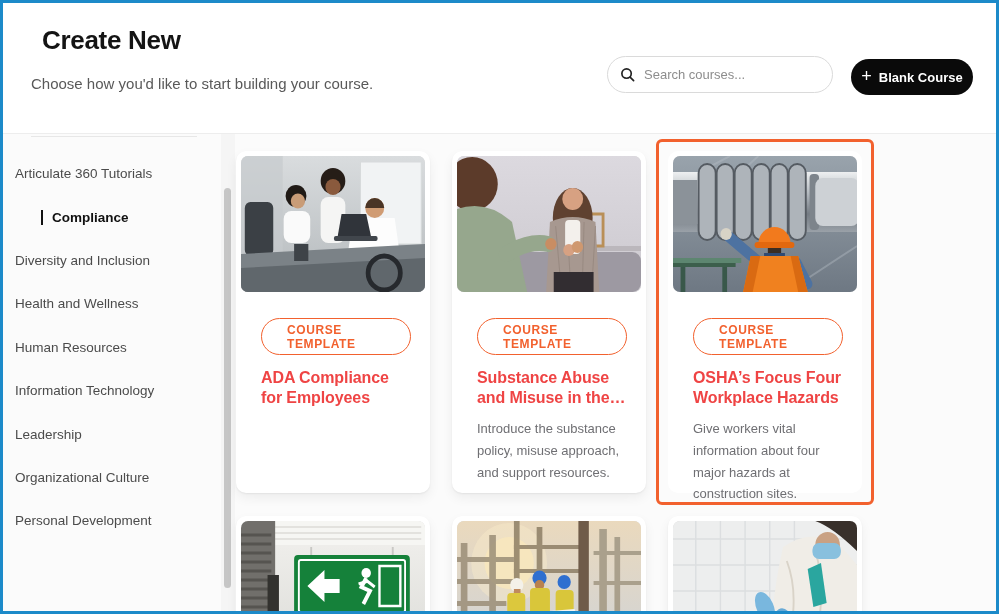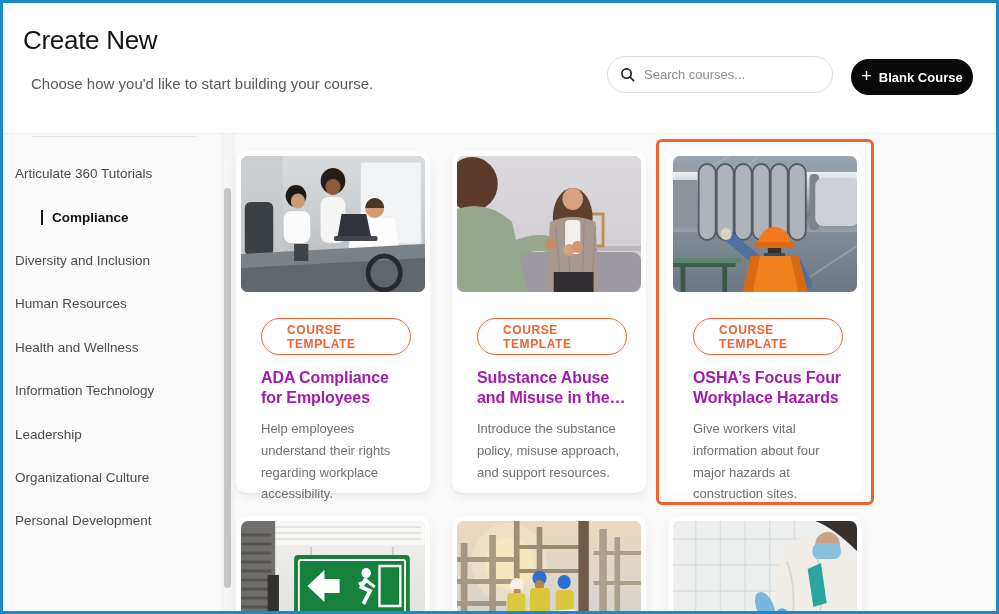--- a/index.html
+++ b/index.html
@@ -8,21 +8,21 @@
     --button-black:#0A0A0A;
   }
   *{margin:0;padding:0;box-sizing:border-box;}
   body{font-family:"Liberation Sans",sans-serif;background:#e8e8e8;}
   .frame{
     position:relative;width:999px;height:614px;background:#fff;
     border:3px solid var(--frame-blue);overflow:hidden;
   }
   
   .header{position:absolute;top:0;left:0;right:0;height:130px;background:#fff;}
-  .page-title{position:absolute;left:20px;top:22px;font-size:26px;font-weight:400;color:#141414;letter-spacing:-0.3px;}
+  .page-title{position:absolute;left:39px;top:22px;font-size:26px;font-weight:700;color:#141414;letter-spacing:-0.3px;}
   .page-subtitle{position:absolute;left:28px;top:72px;font-size:15px;color:#595959;}
   .search{
     position:absolute;left:604px;top:53px;width:226px;height:37px;
     border:1px solid #dadada;border-radius:19px;background:#fff;
     display:flex;align-items:center;padding:0 12px;gap:9px;
   }
   .search input{flex:1;border:none;outline:none;font-size:13px;color:#444;background:transparent;font-family:inherit;}
   .search input::placeholder{color:#8d8d8d;}
   .btn-blank{
     position:absolute;left:848px;top:56px;width:122px;height:36px;border:none;
@@ -57,21 +57,21 @@
     cursor:pointer;
   }
   .card-img{height:136px;border-radius:7px;overflow:hidden;background:#d6d6d6;}
   .card-img svg{display:block;width:100%;height:100%;}
   .card-body{padding:26px 14px 0 20px;}
   .badge{
     display:inline-block;font-size:12px;font-weight:700;letter-spacing:0.6px;
     color:var(--accent-orange);border:1.5px solid var(--accent-orange);
     border-radius:999px;padding:4px 25px 3px;
   }
-  .card-title{margin:13px 0 10px;font-size:16px;line-height:1.25;font-weight:700;color:#a21caf;letter-spacing:-0.1px;}
+  .card-title{margin:13px 0 10px;font-size:16px;line-height:1.25;font-weight:700;color:#ef4444;letter-spacing:-0.1px;}
   .card-desc{font-size:13px;line-height:1.68;color:#6f6f73;}
   .sel-wrap{margin:-12px;padding:9px;border:3px solid var(--accent-orange);border-radius:6px;}
 </style>
 </head>
 <body>
 
 <div class="frame">
 
   <div class="header">
     <h1 class="page-title">Create New</h1>
@@ -101,24 +101,24 @@
           <span>Articulate 360 Tutorials</span>
         </div>
       <div class="side-item active">
           <span class="active-bar"></span>
           <span>Compliance</span>
         </div>
       <div class="side-item">
           <span>Diversity and Inclusion</span>
         </div>
       <div class="side-item">
+          <span>Health and Wellness</span>
+        </div>
+      <div class="side-item">
           <span>Human Resources</span>
-        </div>
-      <div class="side-item">
-          <span>Health and Wellness</span>
         </div>
       <div class="side-item">
           <span>Information Technology</span>
         </div>
       <div class="side-item">
           <span>Leadership</span>
         </div>
       <div class="side-item">
           <span>Organizational Culture</span>
         </div>
@@ -159,21 +159,20 @@
             <rect x="98" y="80" width="46" height="5" rx="2" fill="#41464c"></rect>
             <polygon points="0,98 194,88 194,136 0,136" fill="#7b8287"></polygon>
             <polygon points="0,112 194,102 194,136 0,136" fill="#60676c"></polygon>
             <rect x="56" y="88" width="15" height="17" fill="#3e4348"></rect>
             <circle cx="151" cy="117" r="17" fill="none" stroke="#26292d" stroke-width="5"></circle>
           </svg>
         </div>
         <div class="card-body">
           <span class="badge">COURSE TEMPLATE</span>
           <h3 class="card-title">ADA Compliance for Employees</h3>
-          <p class="card-desc">Help employees understand their rights regarding workplace accessibility.</p>
         </div>
       </article>
 
       <article class="card">
         <div class="card-img">
           <svg viewBox="0 0 194 136" preserveAspectRatio="none">
             <defs>
                 <linearGradient id="cv-bg" x1="0" y1="0" x2="0" y2="1">
                   <stop offset="0" stop-color="#dcd9df"></stop>
                   <stop offset="1" stop-color="#ccc9cf"></stop>

